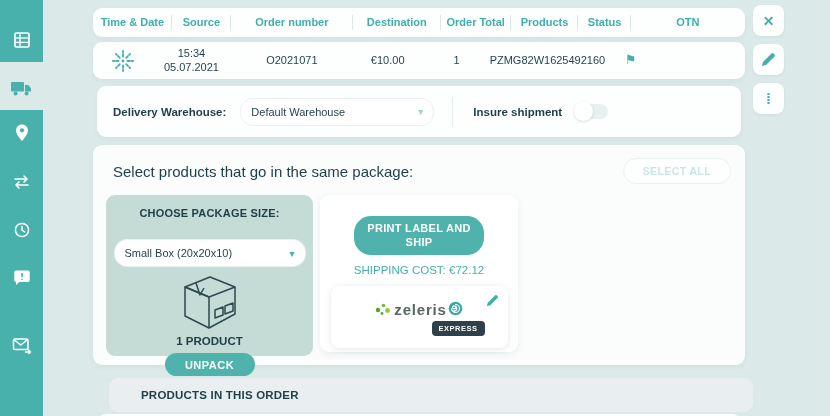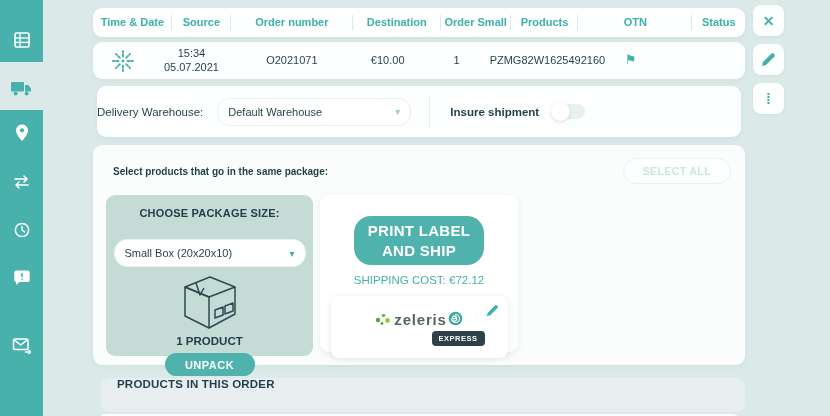--- a/index.html
+++ b/index.html
@@ -33,67 +33,67 @@
   .c1{width:9.05%}.c2{width:12.1%}.c3{width:18.7%}.c4{width:13.5%}
   .c5{width:10.7%}.c6{width:10.4%}.c7{width:17.5%}.c8{width:8.05%}
 
   
   #orow{position:absolute;top:42px;left:0;width:652px;height:37px;display:flex;color:#1f3e47;font-size:11px;cursor:pointer}
   .td{display:flex;flex-direction:column;align-items:center;justify-content:center;height:100%;line-height:1.25}
   .flag{color:#45b0ab;font-size:13px}
 
   
   #whcard{position:absolute;top:86px;left:4px;width:644px;height:51px;display:flex;align-items:center}
-  .wh-label{margin-left:0;font-weight:normal;font-size:11.5px;color:#1f3e47}
+  .wh-label{margin-left:16px;font-weight:bold;font-size:11.5px;color:#1f3e47}
   .dd{height:26px;border:1px solid #e8f1f0;border-radius:13px;background:#fff;display:flex;align-items:center;
       justify-content:space-between;padding:0 10px;font-size:11px;color:#1f3e47;cursor:pointer}
   #wh-dd{margin-left:14px;width:172px}
   .chev{color:#9fd0cc;font-size:10px;margin-left:8px}
   .vdiv{margin-left:18px;width:1px;height:30px;background:#e3efed}
   .ins-label{margin-left:20px;font-weight:bold;font-size:11.5px;color:#1f3e47}
   .toggle{margin-left:14px;width:32px;height:15px;background:#e6f1f0;border-radius:8px;position:relative;cursor:pointer}
   .toggle .knob{position:absolute;left:-2px;top:-2px;width:19px;height:19px;border-radius:50%;background:#fff;
       box-shadow:0 1px 3px rgba(32,66,74,.18)}
 
   
   #pkgsection{position:absolute;top:145px;left:0;width:652px;height:220px;background:#fafdfc;border-radius:9px;
       box-shadow:0 2px 5px rgba(32,66,74,.05)}
   .sec-head{position:absolute;top:12px;left:20px;right:14px;height:28px;display:flex;align-items:center}
-  .sec-title{flex:1;font-weight:bold;font-size:10px;color:#1f3e47}
+  .sec-title{flex:1;font-weight:normal;font-size:15px;color:#1f3e47}
   .pill-btn{height:26px;padding:0 19px;border-radius:14px;display:flex;align-items:center;justify-content:center;
       font-weight:bold;font-size:10.5px;letter-spacing:.4px;cursor:pointer;box-sizing:border-box}
   .pill-add{border:1.5px solid #5ab7b2;color:#45b0ab;background:#fff;margin-right:9px}
   .pill-all{border:1.5px solid #e9f3f1;color:#cde5e2;background:#fdfefe}
 
   
   #pkgcard{position:absolute;left:13px;top:50px;width:207px;height:161px;background:#c5dbd6;border-radius:9px;text-align:center}
   .pk-title{margin-top:12px;font-weight:bold;font-size:11px;color:#203f47;letter-spacing:.2px}
   #pk-dd{margin:20px auto 0;width:170px}
   .pk-count{font-weight:bold;font-size:11.5px;color:#203f47;margin-top:1px}
   .unpack{margin:6px auto 0;width:90px;height:23px;background:#4fb2ad;border-radius:12px;color:#fff;font-weight:bold;
       font-size:11px;letter-spacing:.5px;display:flex;align-items:center;justify-content:center;cursor:pointer}
   .boxicon{margin:5px auto 0}
 
   
   #shipcard{position:absolute;left:227px;top:50px;width:198px;height:157px;background:#fff;border-radius:9px;
       box-shadow:0 2px 7px rgba(32,66,74,.09);text-align:center}
   .printbtn{margin:21px auto 0;width:130px;background:#4fb2ad;border-radius:17px;color:#fff;font-weight:bold;
-      font-size:15px;letter-spacing:.3px;line-height:1.3;padding:5px 10px;box-sizing:border-box;cursor:pointer}
+      font-size:11px;letter-spacing:.3px;line-height:1.3;padding:5px 10px;box-sizing:border-box;cursor:pointer}
   .cost{margin-top:9px;color:#45b0ab;font-weight:normal;font-size:11.5px}
   .carrier{position:relative;margin:10px auto 0;width:177px;height:62px;background:#fff;border-radius:8px;
       box-shadow:0 1px 6px rgba(32,66,74,.12)}
   .logo-row{display:flex;align-items:flex-start;justify-content:center;padding-top:15px}
   .logo-name{font-weight:bold;font-size:15px;color:#566663;letter-spacing:.8px;margin:0 1px 0 3px}
   .express{position:absolute;right:23px;top:35px;background:#2e4049;color:#fff;font-size:7.5px;font-weight:bold;
       letter-spacing:.5px;padding:3px 7px;border-radius:4px}
   .carrier-edit{position:absolute;top:8px;right:9px;cursor:pointer}
 
   
-  #prodbar{position:absolute;top:378px;left:8px;width:644px;height:34px;background:#e9eff1;border-radius:9px;
-      display:flex;align-items:flex-start;padding-left:16px;box-sizing:border-box;cursor:pointer}
+  #prodbar{position:absolute;top:378px;left:16px;width:644px;height:34px;background:#e9eff1;border-radius:9px;
+      display:flex;align-items:center;padding-left:32px;box-sizing:border-box;cursor:pointer}
   .prod-title{font-weight:bold;font-size:11.5px;color:#1f3e47;letter-spacing:.2px}
   #nextedge{position:absolute;top:414px;left:4px;width:644px;height:10px;background:#fdfffe;border-radius:9px 9px 0 0}
 </style>
 </head>
 <body>
 
 <div id="sidebar">
   <div class="sb-block sb-top"></div>
   <div class="sb-block sb-bottom"></div>
 
@@ -190,30 +190,30 @@
     <div class="th c1">
         <span>Source</span>
       </div>
     <div class="th c3">
         <span>Order number</span>
       </div>
     <div class="th c4">
         <span>Destination</span>
       </div>
     <div class="th c5">
-        <span>Order Small</span>
+        <span>Order Total</span>
       </div>
     <div class="th c6">
         <span>Products</span>
       </div>
+    <div class="th c8">
+        <span>Status</span>
+      </div>
     <div class="th c7">
         <span>OTN</span>
-      </div>
-    <div class="th c8">
-        <span>Status</span>
       </div>
   </div>
 
   <div id="orow" class="card">
     <div class="td c1">
       <span>
         <svg width="24" height="24" viewBox="0 0 24 24" stroke="#45b0ab" stroke-width="1.9" stroke-linecap="round" stroke-dasharray="2.3 1.9" fill="none">
           <line x1="16.5" y1="12" x2="22" y2="12"></line>
             <line x1="15.2" y1="15.2" x2="19.1" y2="19.1"></line>
           <line x1="12" y1="16.5" x2="12" y2="22"></line>

